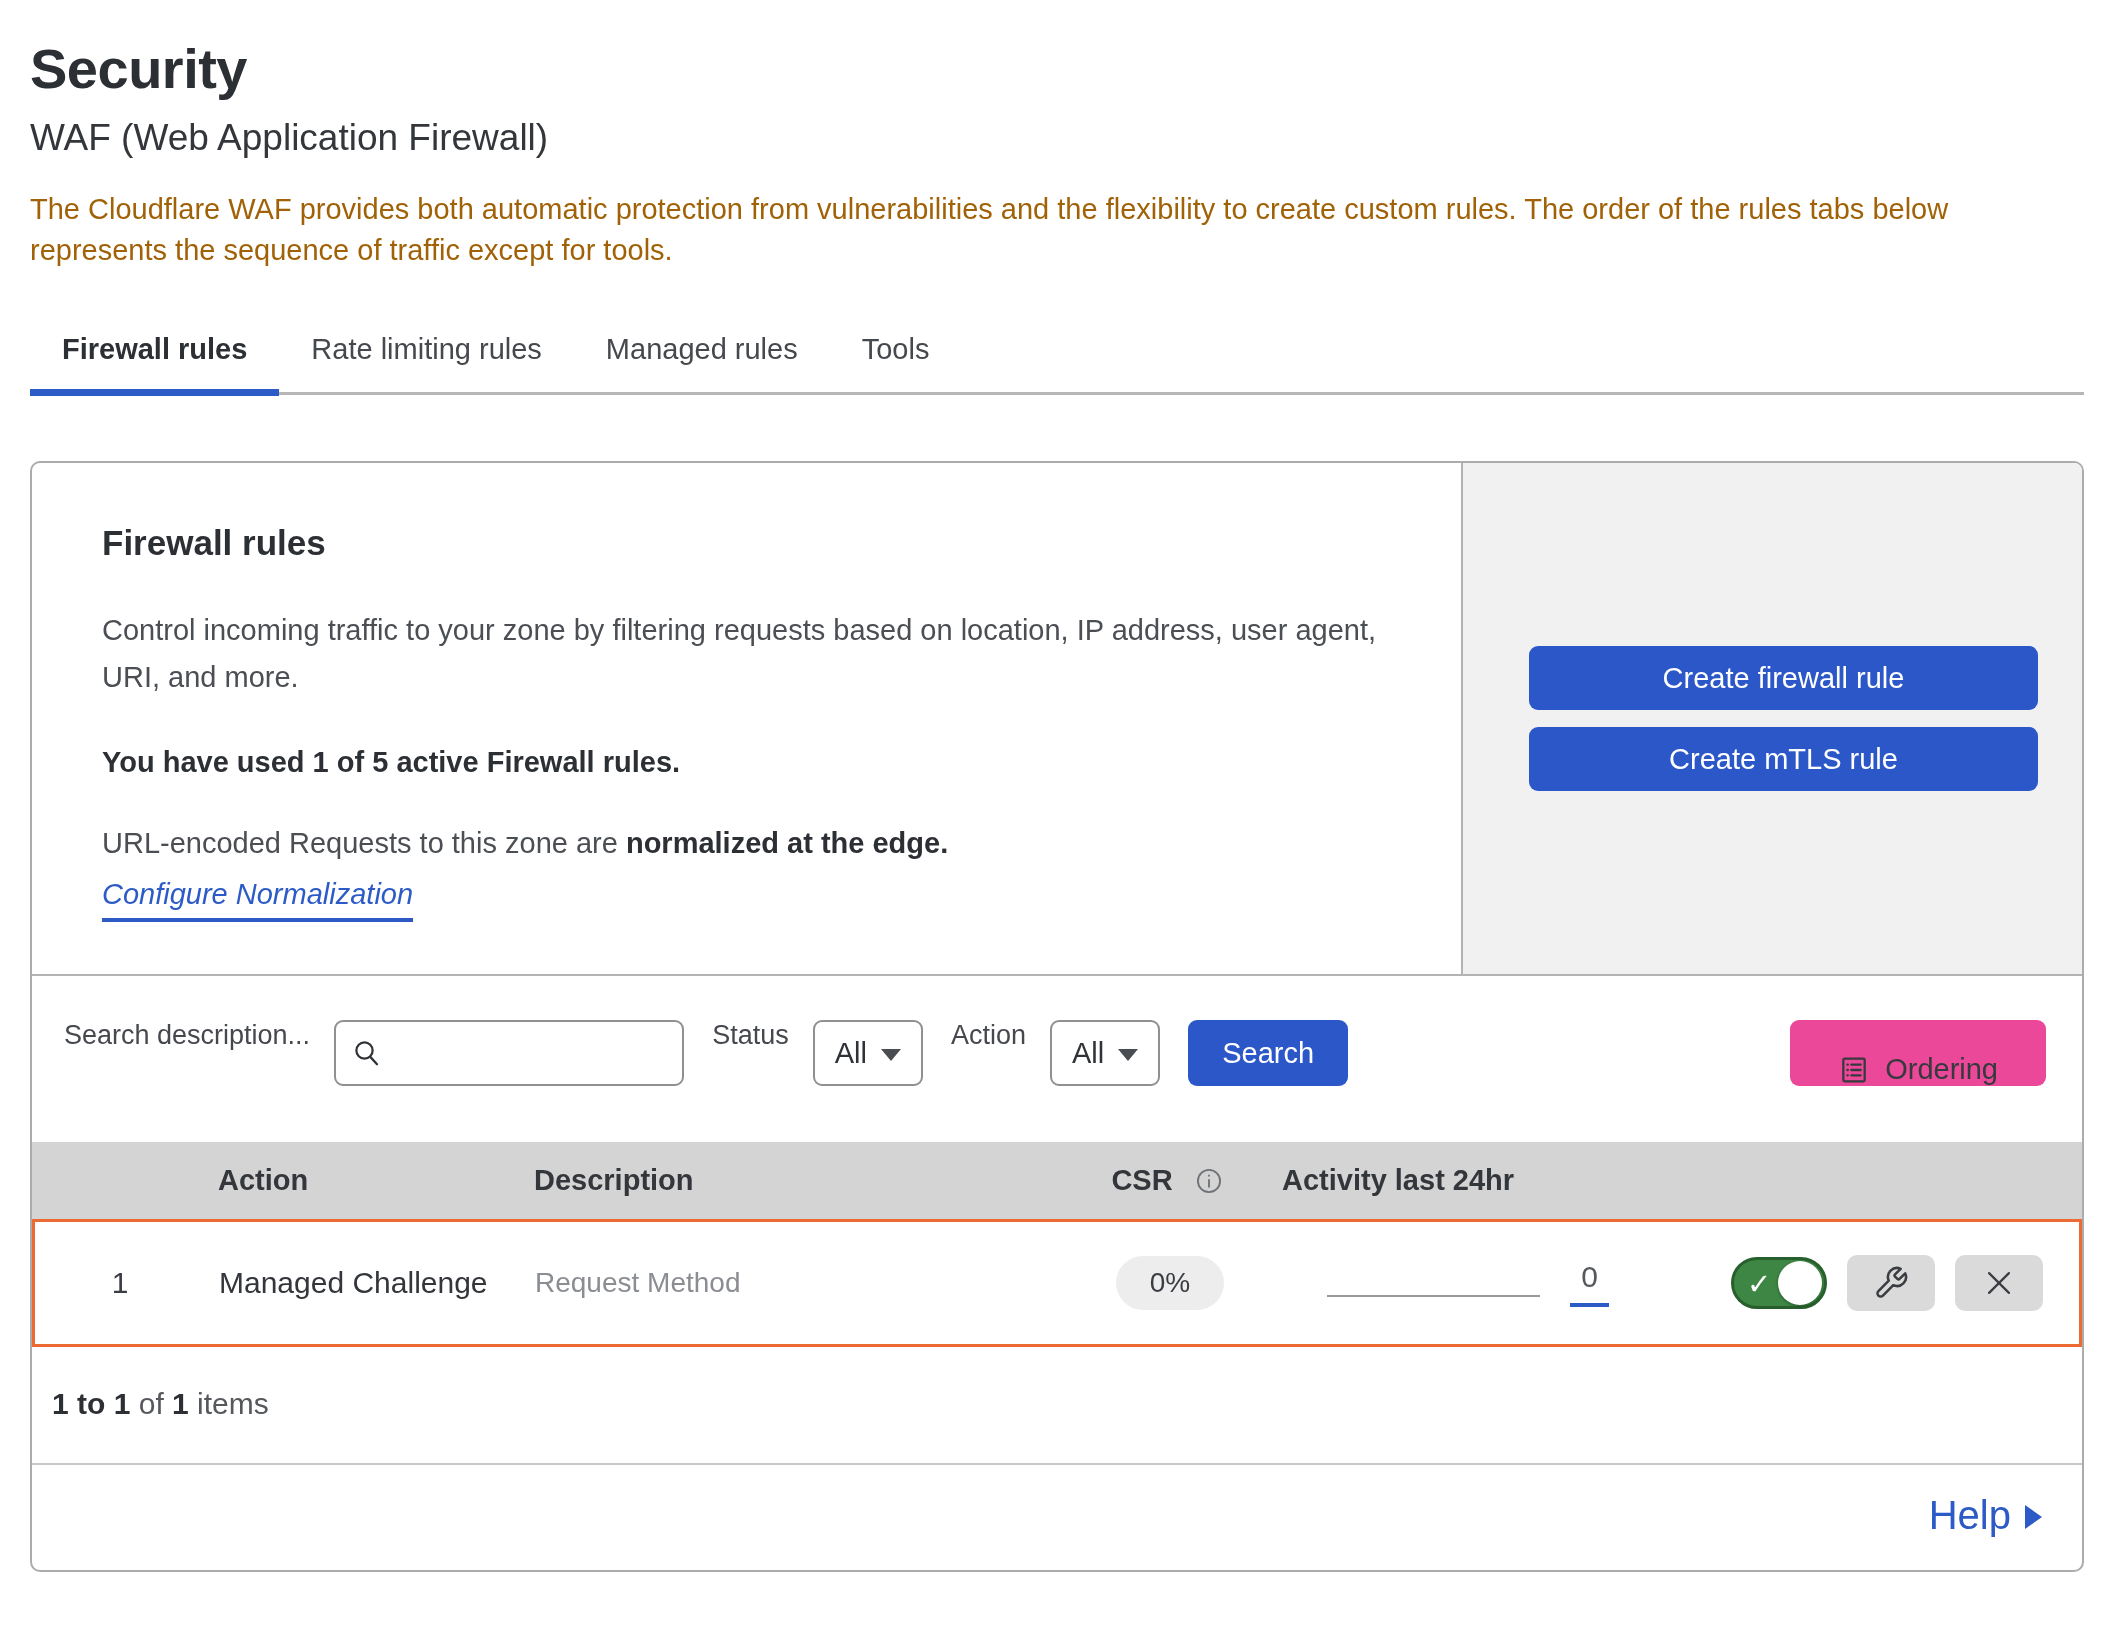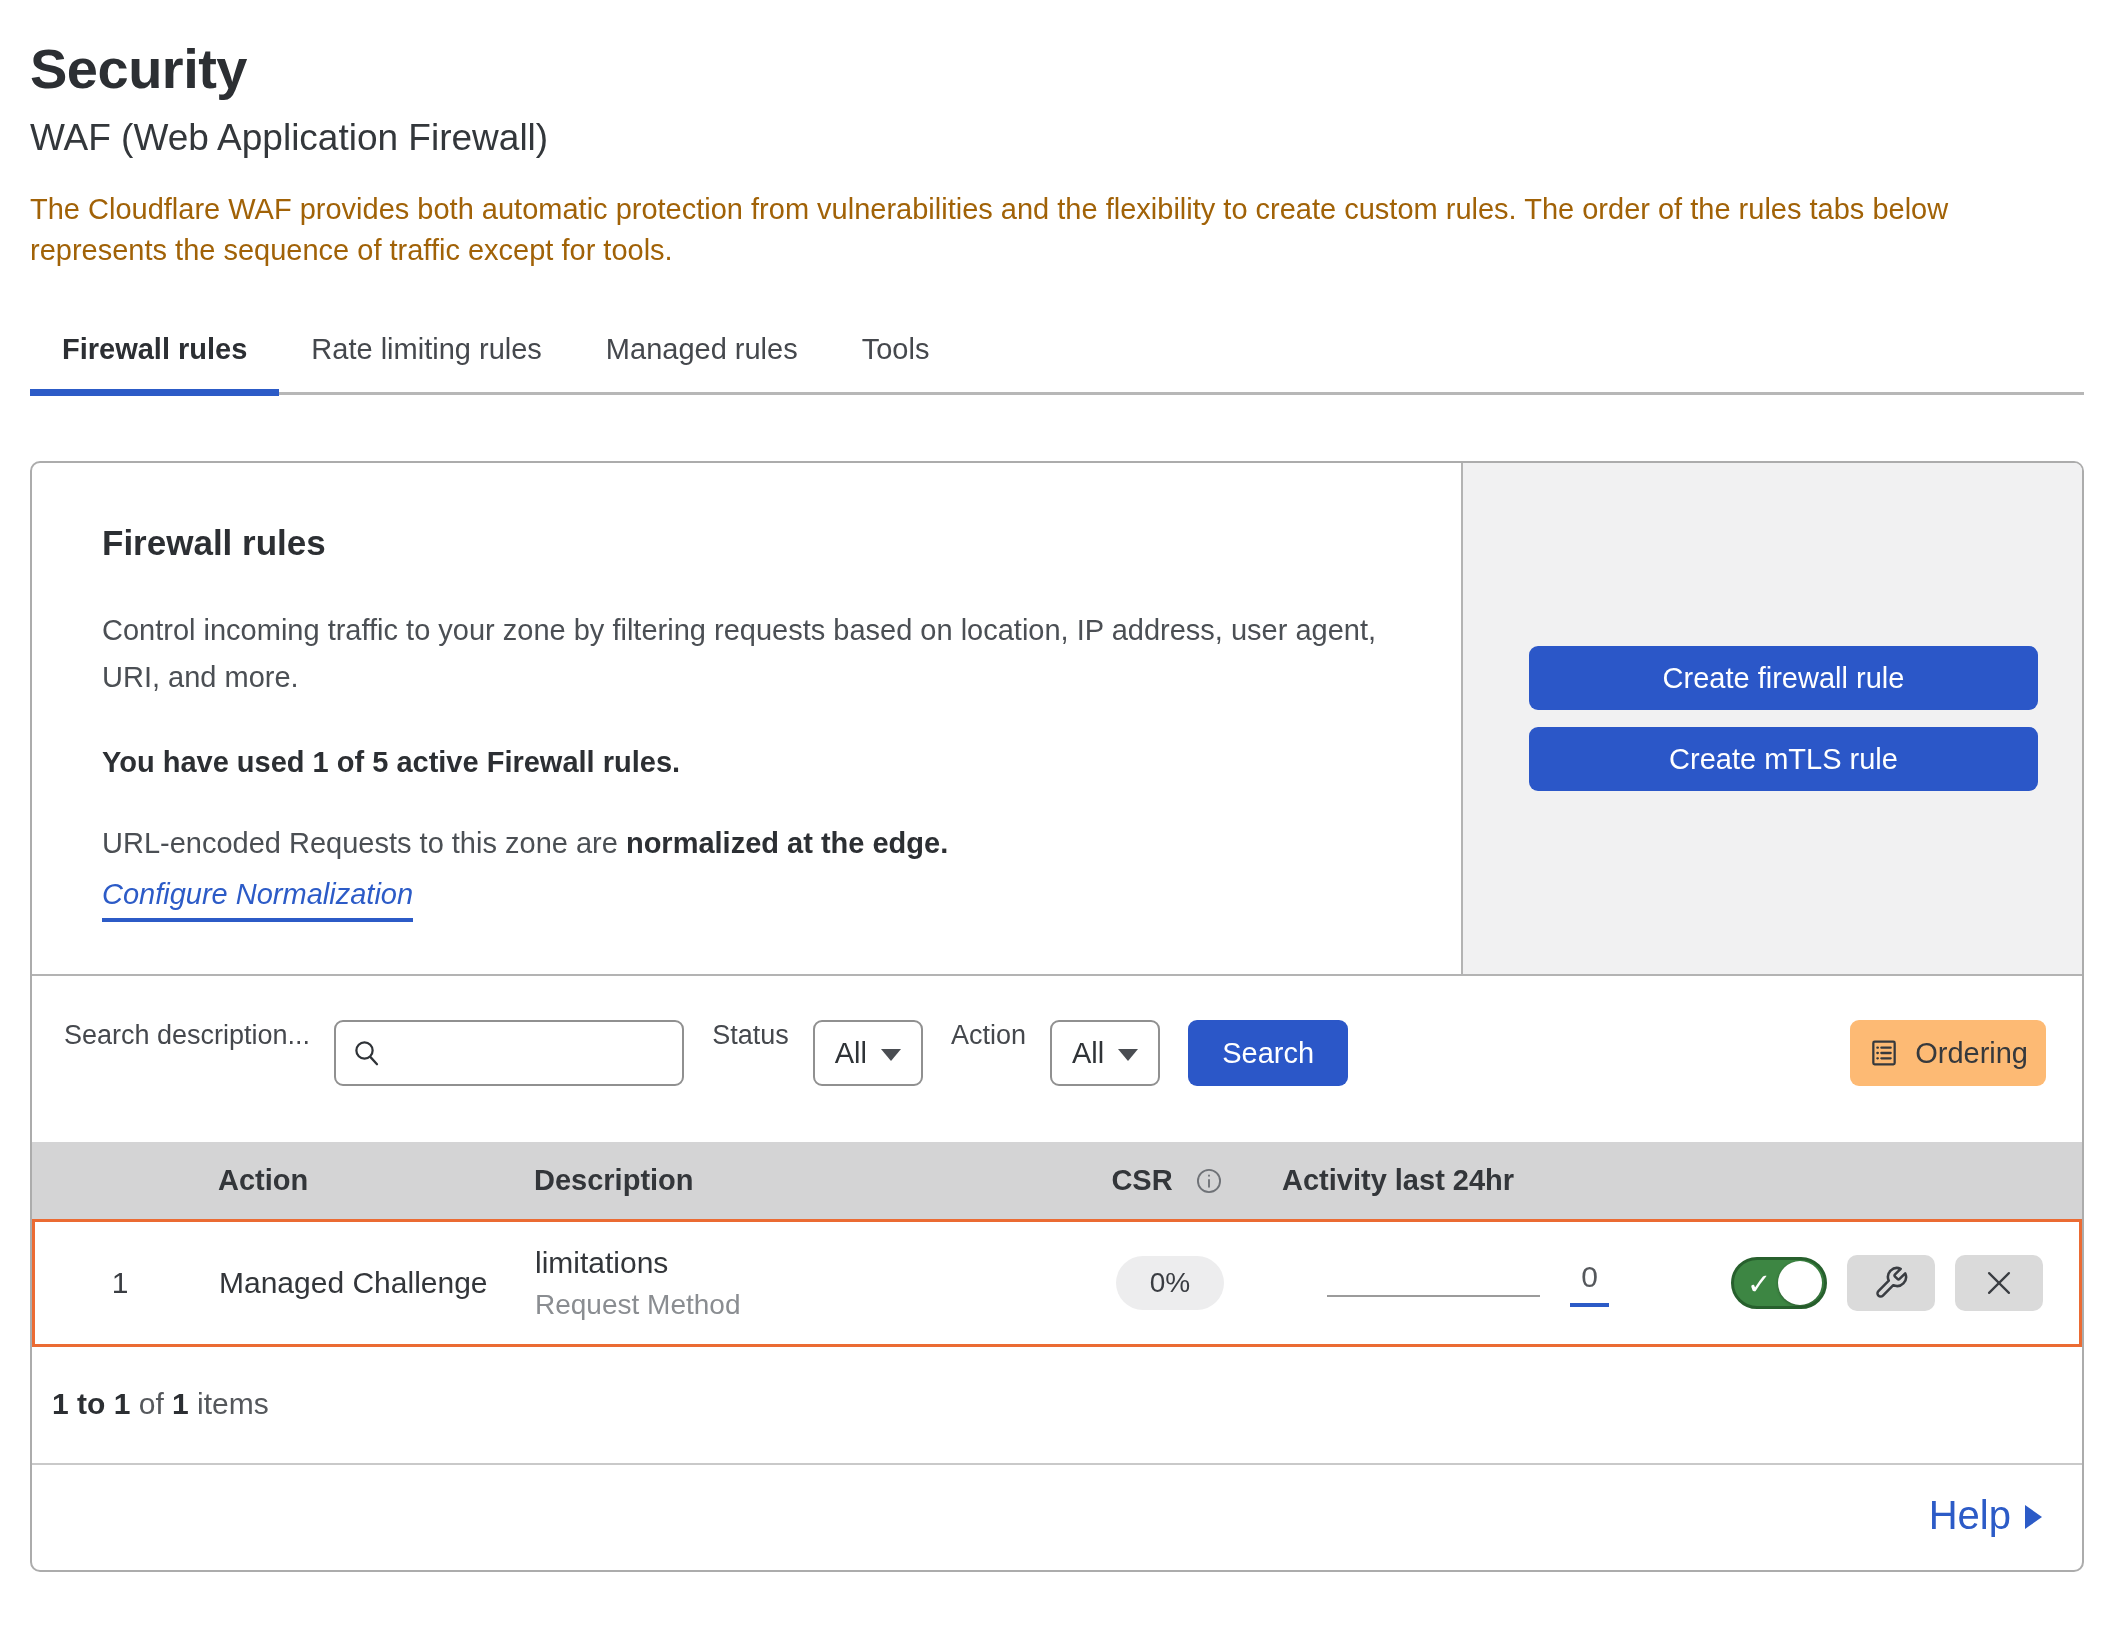--- a/index.html
+++ b/index.html
@@ -76,23 +76,23 @@
   }
   .caret-down {
     width: 0; height: 0; border-left: 10px solid transparent; border-right: 10px solid transparent;
     border-top: 12px solid #4a4d52; margin-top: 4px;
   }
   .btn-search {
     height: 66px; padding: 0 34px; border: none; border-radius: 9px;
     background: #2b57c8; color: #fff; font-size: 29px; font-family: inherit; cursor: pointer;
   }
   .btn-ordering {
-    margin-left: auto; height: 66px; padding: 0 18px; border: none; border-radius: 9px;
-    background: #fdba74; color: #36393d; font-size: 29px; font-family: inherit;
-    display: flex; align-items: center; gap: 15px; cursor: pointer;
+    margin-left: auto; height: 66px; padding: 0 48px; border: none; border-radius: 9px;
+    background: #ec4899; color: #36393d; font-size: 29px; font-family: inherit;
+    display: flex; align-items: flex-end; gap: 15px; cursor: pointer;
   }
 
   
   .thead, .trow {
     display: grid;
     grid-template-columns: 170px 320px 540px 210px 430px 1fr;
     align-items: center;
   }
   .thead { background: #d4d4d5; height: 77px; font-size: 29px; font-weight: bold; color: #33363a; }
   .th-action { padding-left: 16px; }
@@ -235,21 +235,20 @@
         </span>
       </div>
       <div class="th-activity">Activity last 24hr</div>
       <div></div>
     </div>
 
     <div class="trow">
       <div class="cell-index">1</div>
       <div class="cell-action">Managed Challenge</div>
       <div class="cell-desc">
-        <span class="desc-title">limitations</span>
         <span class="desc-sub">Request Method</span>
       </div>
       <div class="cell-csr">
         <span class="csr-badge">0%</span>
       </div>
       <div class="cell-activity">
         <div class="sparkline"></div>
         <a class="activity-count">0</a>
       </div>
       <div class="cell-controls">

